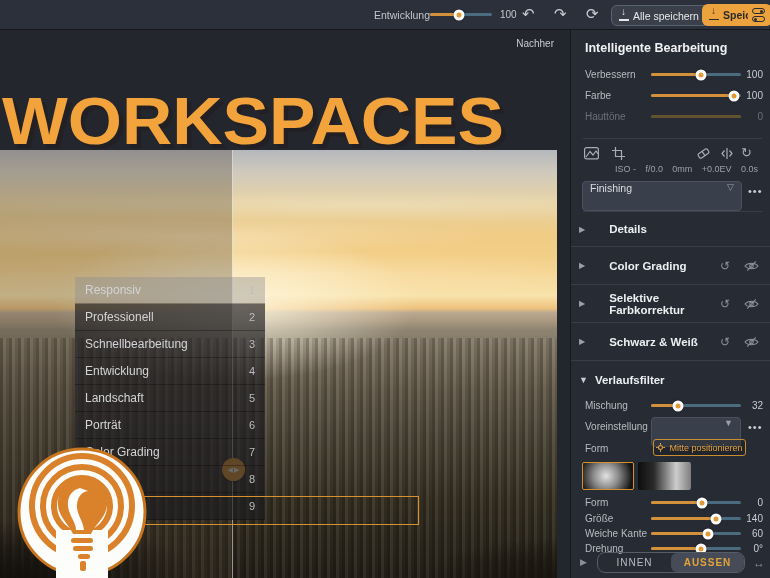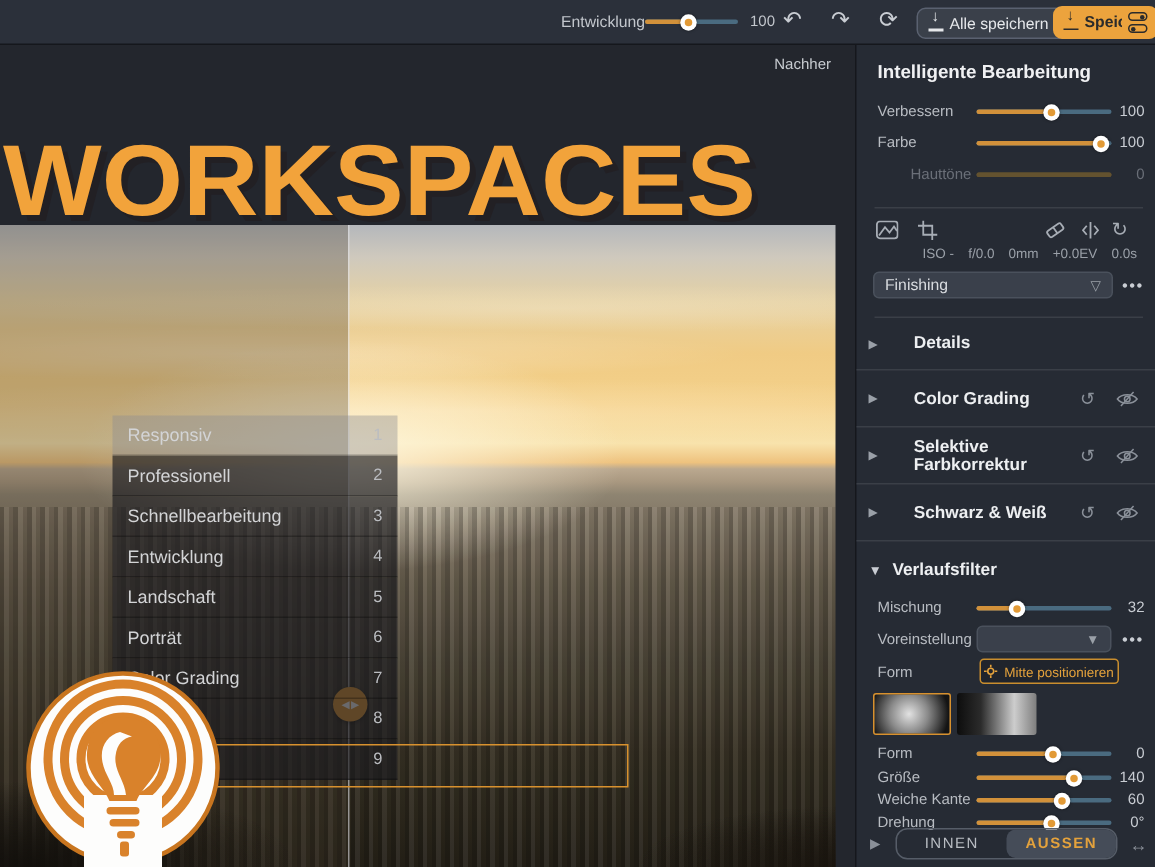--- a/index.html
+++ b/index.html
@@ -57,27 +57,27 @@
   .tut-box{position:absolute;left:79px;top:466px;width:340px;height:29px;border:1.5px solid #D8912E;z-index:14;}
   .logo{position:absolute;left:14px;top:414px;width:136px;height:136px;z-index:20;}
 
   
   .panel{position:absolute;left:570px;top:30px;width:200px;height:548px;background:#262B34;border-left:1px solid #15171C;z-index:30;}
   .p-title{position:absolute;left:14px;font-size:12.5px;font-weight:bold;color:#F0F1F3;}
   .prow{position:absolute;left:0;width:200px;height:16px;}
   .plabel{position:absolute;left:14px;top:2px;font-size:10px;color:#B8BCC2;}
   .prail{position:absolute;left:80px;top:6px;width:90px;}
   .pval{position:absolute;right:8px;top:2px;width:26px;text-align:right;font-size:10px;color:#C9CDD3;}
-  .prow.dis .plabel,.prow.dis .pval{color:#6A6F78;margin-left:22px;}
+  .prow.dis .plabel,.prow.dis .pval{color:#6A6F78;}
   .prow.dis .rail{background:#63522F;}
   .divider{position:absolute;left:12px;right:8px;height:1px;background:#3A3F47;}
   .tools{position:absolute;left:0;top:114px;width:200px;height:22px;color:#A7ADB5;}
   .tool{position:absolute;top:3px;cursor:pointer;}
   .exif{position:absolute;left:14px;right:12px;top:134px;display:flex;justify-content:space-between;font-size:9px;color:#9AA0A8;padding-left:30px;}
-  .dropdown{position:absolute;height:18px;background:#3A404B;border:1px solid #4A515C;border-radius:4px;display:flex;align-items:center;justify-content:space-between;padding:0 7px;font-size:10.5px;color:#D9DCE0;cursor:pointer;}
+  .dropdown{position:absolute;height:30px;background:#3A404B;border:1px solid #4A515C;border-radius:4px;display:flex;justify-content:space-between;padding:0 7px;font-size:10.5px;color:#D9DCE0;cursor:pointer;}
   .funnel{font-size:9px;color:#9AA0A8;}
   .dots{position:absolute;font-size:11px;color:#C9CDD3;letter-spacing:1px;cursor:pointer;}
   .sec{position:absolute;left:0;width:200px;display:flex;align-items:center;border-bottom:1px solid #3A3F47;}
   .sec .tri{margin-left:8px;font-size:8px;color:#9AA0A8;}
   .sec .sec-title{margin-left:24px;font-size:11.5px;font-weight:bold;color:#EDEFF1;}
   .sec .spacer{flex:1;}
   .sec .reset{font-size:12px;color:#8A9099;margin-right:14px;cursor:pointer;}
   .sec .eyeoff{margin-right:12px;cursor:pointer;display:flex;}
   .vf-head{position:absolute;left:0;top:331px;width:200px;height:37px;display:flex;align-items:center;}
   .vf-head .tri{margin-left:8px;font-size:9px;color:#C9CDD3;}

